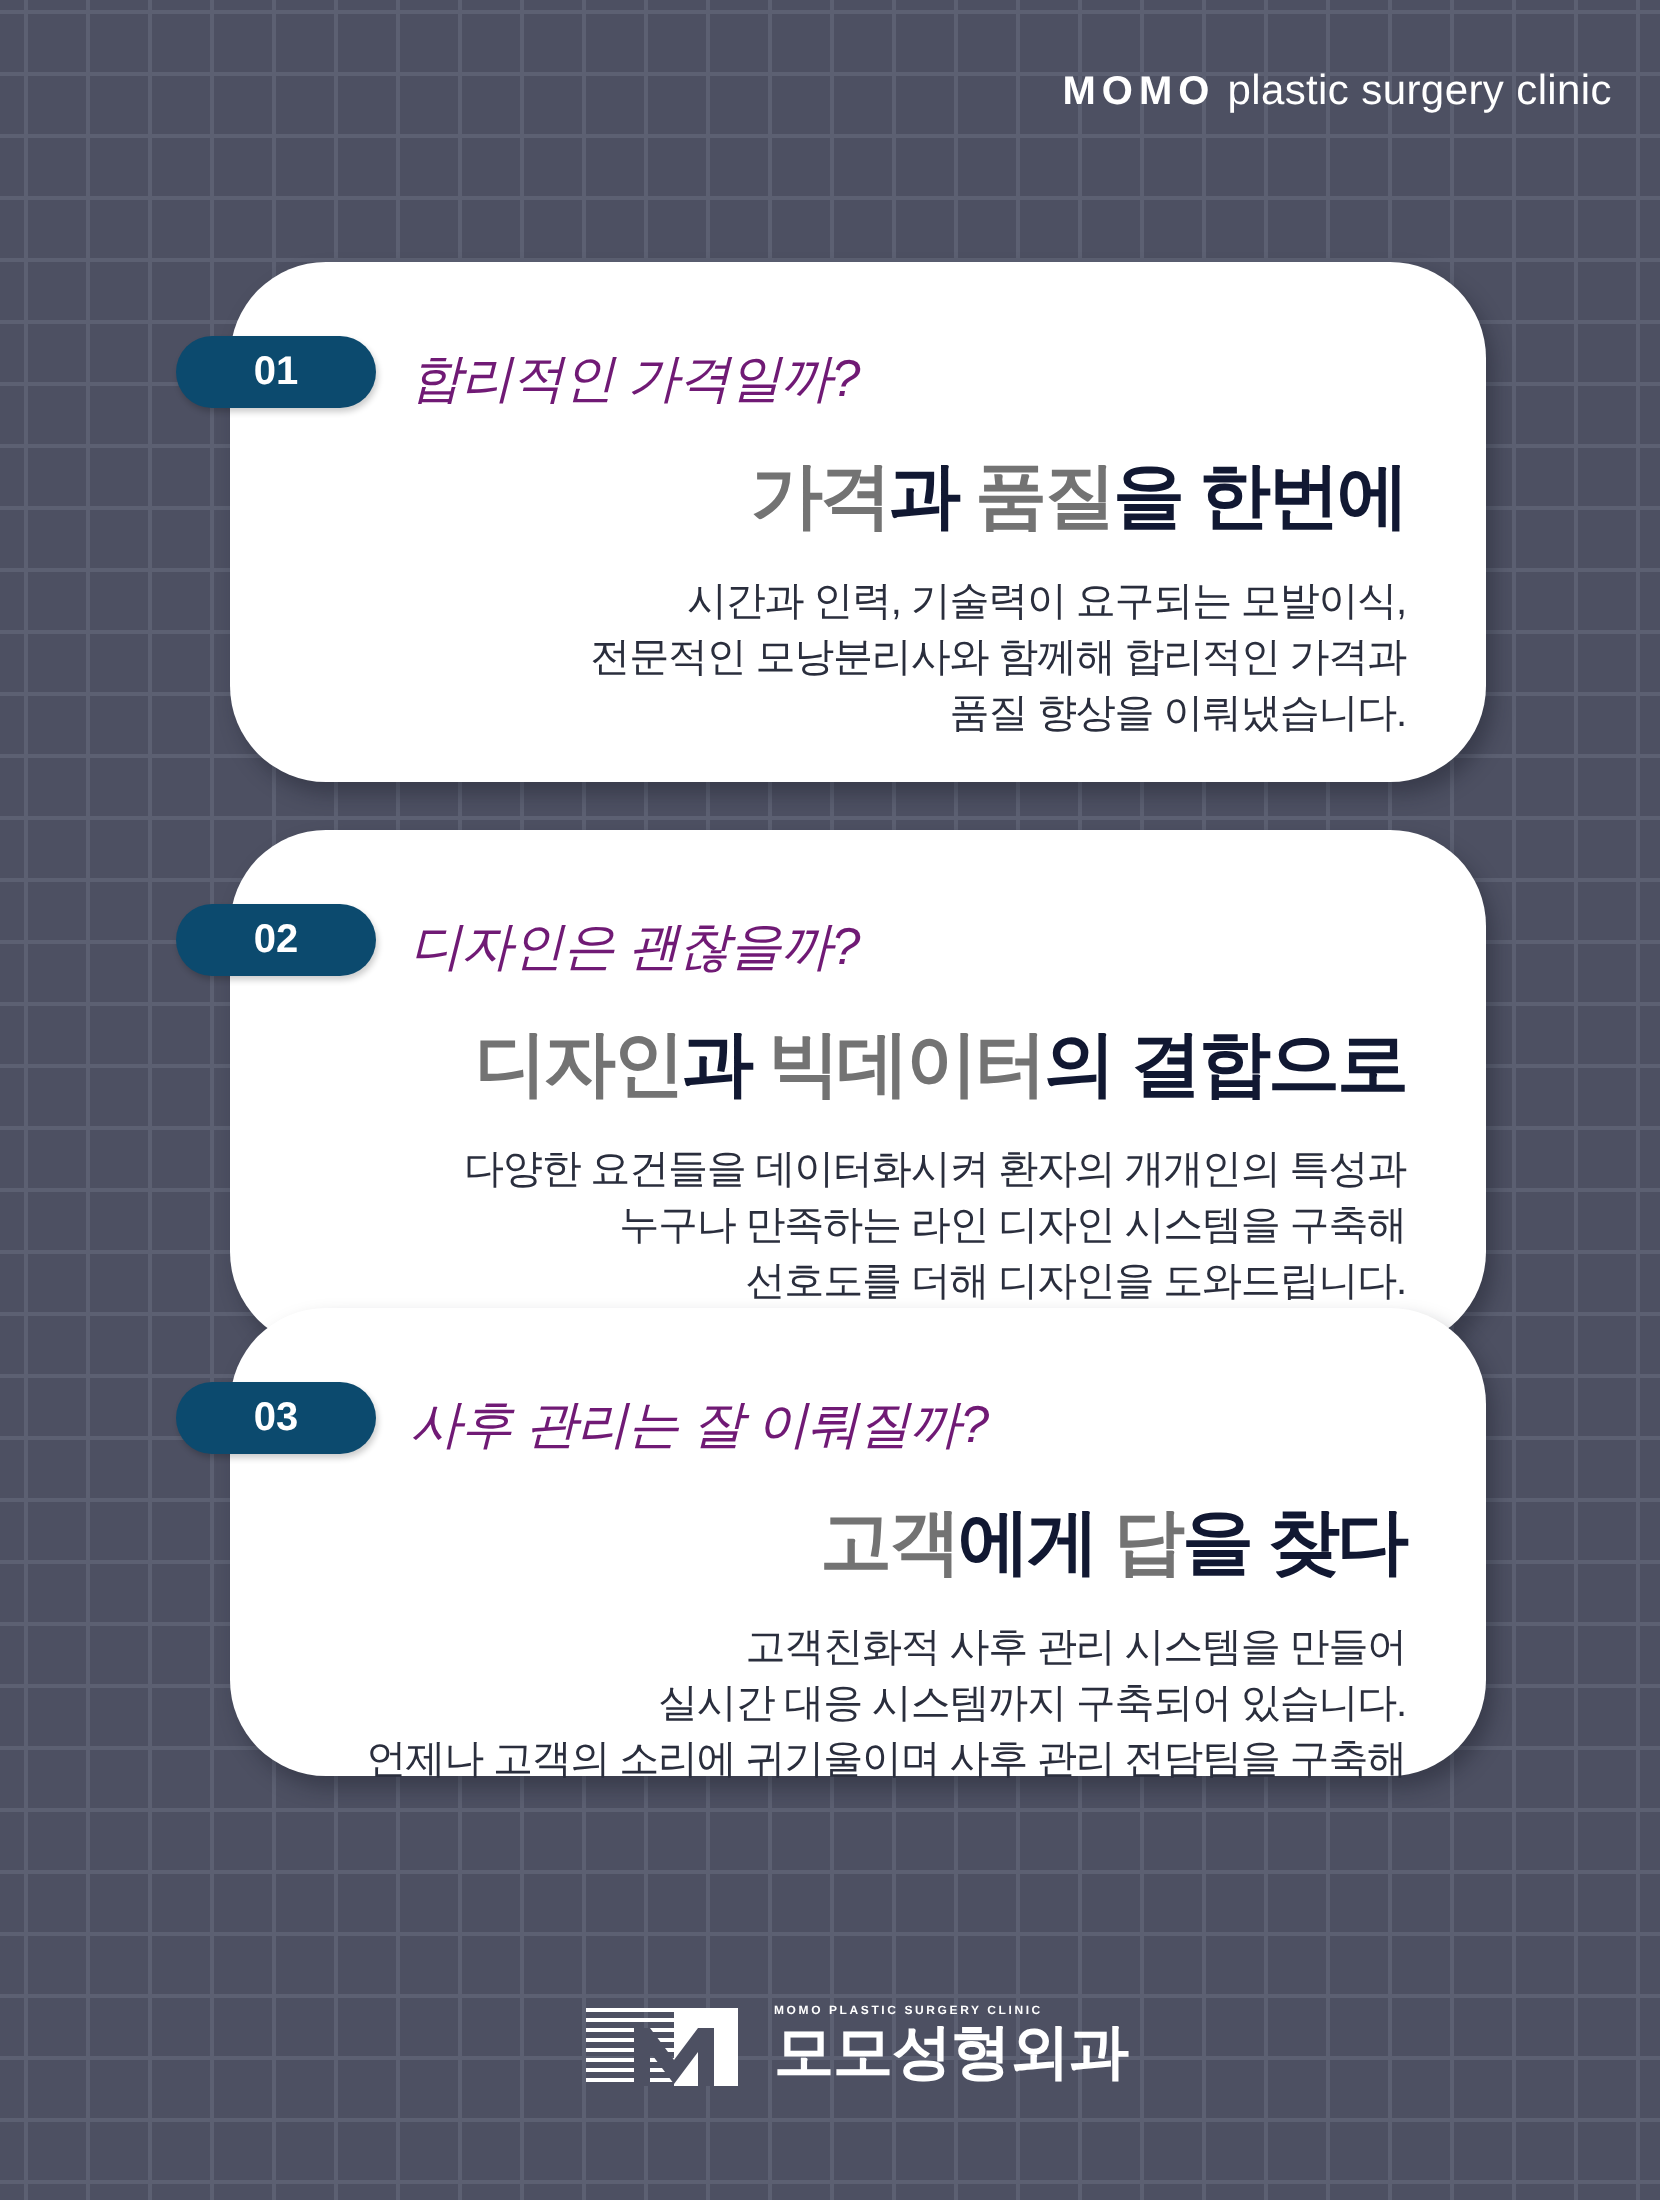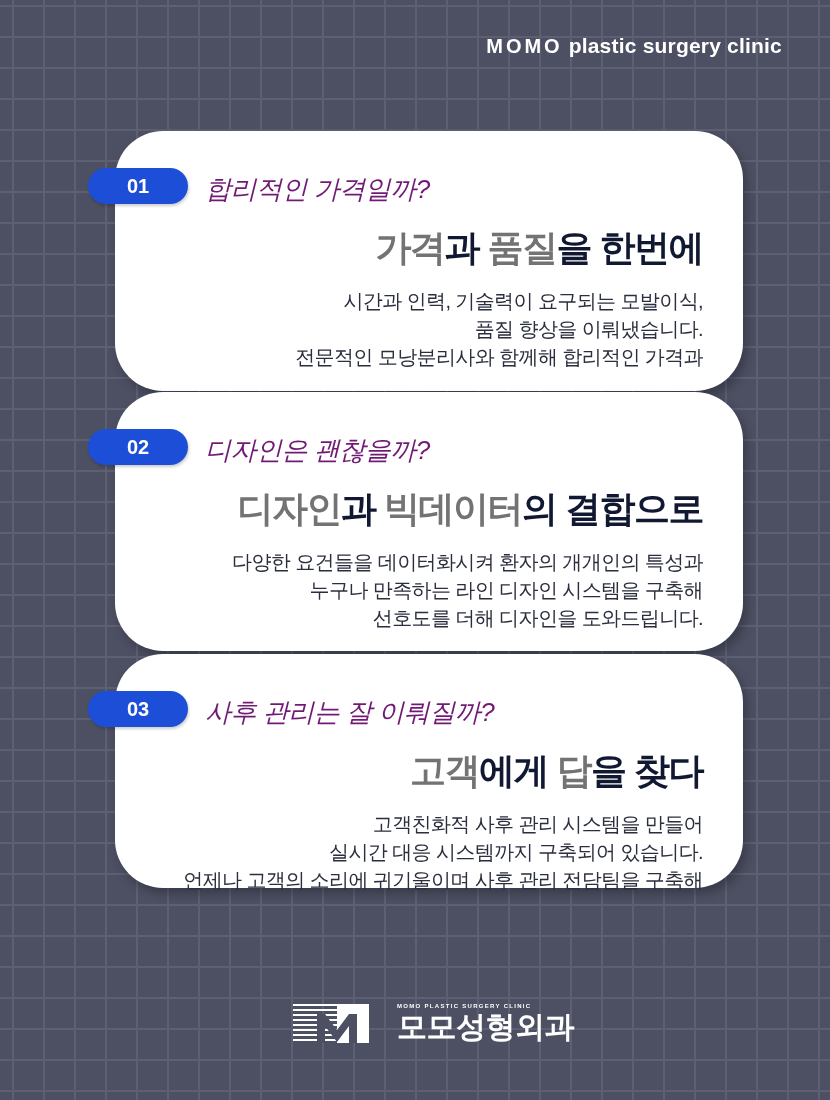--- a/index.html
+++ b/index.html
@@ -7,40 +7,40 @@
       width: 830px; height: 1100px; overflow: hidden; position: relative;
       background-color: #4d5062;
       background-image:
         linear-gradient(to right, #5c6072 2px, transparent 2px),
         linear-gradient(to bottom, #5c6072 2px, transparent 2px);
       background-size: 31px 31px;
       background-position: 12px 5px;
       font-family: "Liberation Sans", "DejaVu Sans", sans-serif;
     }
     .brand-top {
-      position: absolute; top: 34px; right: 48px;
+      position: absolute; top: 34px; right: 24px;
       color: #ffffff; font-size: 21px; letter-spacing: 0.2px;
       display: flex; align-items: center; gap: 6px;
     }
     .brand-top .momo { font-weight: 700; letter-spacing: 3px; font-size: 20px; }
-    .brand-top .rest { font-weight: 700; }
+    .brand-top .rest { font-weight: 400; }
 
     .card {
       position: absolute; left: 115px; width: 628px;
       background: #ffffff; border-radius: 48px;
       box-shadow: 4px 6px 10px rgba(20, 22, 35, 0.35);
     }
     .card-1 { top: 131px; height: 260px; }
-    .card-2 { top: 392px; height: 259px; }
+    .card-2 { top: 415px; height: 259px; }
     .card-3 { top: 654px; height: 234px; }
 
     .badge {
       position: absolute; left: -27px; top: 37px;
       width: 100px; height: 36px; border-radius: 18px;
-      background: #1d4ed8; color: #fff;
+      background: #0c4a6e; color: #fff;
       font-weight: 700; font-size: 20px;
       display: flex; align-items: center; justify-content: center;
       box-shadow: 1px 2px 3px rgba(0,0,0,0.2);
     }
     .question {
       position: absolute; left: 90px; top: 41px;
       font-size: 26px; font-style: italic; font-weight: 500;
       color: #701a75; letter-spacing: -0.5px;
     }
     .headline {
@@ -51,21 +51,21 @@
     .headline .hl { color: #737373; }
     .desc {
       position: absolute; right: 40px; top: 156px;
       text-align: right; font-size: 20px; line-height: 28px;
       color: #2a2e3d; letter-spacing: -0.6px;
     }
     .desc div { white-space: nowrap; }
 
     .footer-logo {
       position: absolute; left: 293px; top: 1003px;
-      display: flex; align-items: flex-end; gap: 28px;
+      display: flex; align-items: flex-end; gap: 18px;
     }
     .logo-mark {
       width: 76px; height: 39px; position: relative; overflow: hidden;
     }
     .logo-mark .stripes {
       position: absolute; left: 0; top: 0; width: 44px; height: 39px;
       background: repeating-linear-gradient(to bottom, #ffffff 0 2px, transparent 2px 5px);
     }
     .logo-mark .block {
       position: absolute; left: 44px; top: 0; width: 32px; height: 39px; background: #ffffff;
@@ -84,22 +84,22 @@
   <span class="momo">MOMO</span>
   <span class="rest">plastic surgery clinic</span>
 </div>
 
 <div class="card card-1">
   <div class="badge">01</div>
   <div class="question">합리적인 가격일까?</div>
   <div class="headline"><span class="hl">가격</span><span>과 </span><span class="hl">품질</span><span>을 한번에</span></div>
   <div class="desc">
     <div>시간과 인력, 기술력이 요구되는 모발이식,</div>
+    <div>전문적인 모낭분리사와 함께해 합리적인 가격과</div>
     <div>품질 향상을 이뤄냈습니다.</div>
-    <div>전문적인 모낭분리사와 함께해 합리적인 가격과</div>
   </div>
 </div>
 
 <div class="card card-2">
   <div class="badge">02</div>
   <div class="question">디자인은 괜찮을까?</div>
   <div class="headline"><span class="hl">디자인</span><span>과 </span><span class="hl">빅데이터</span><span>의 결합으로</span></div>
   <div class="desc">
     <div>다양한 요건들을 데이터화시켜 환자의 개개인의 특성과</div>
     <div>누구나 만족하는 라인 디자인 시스템을 구축해</div>

